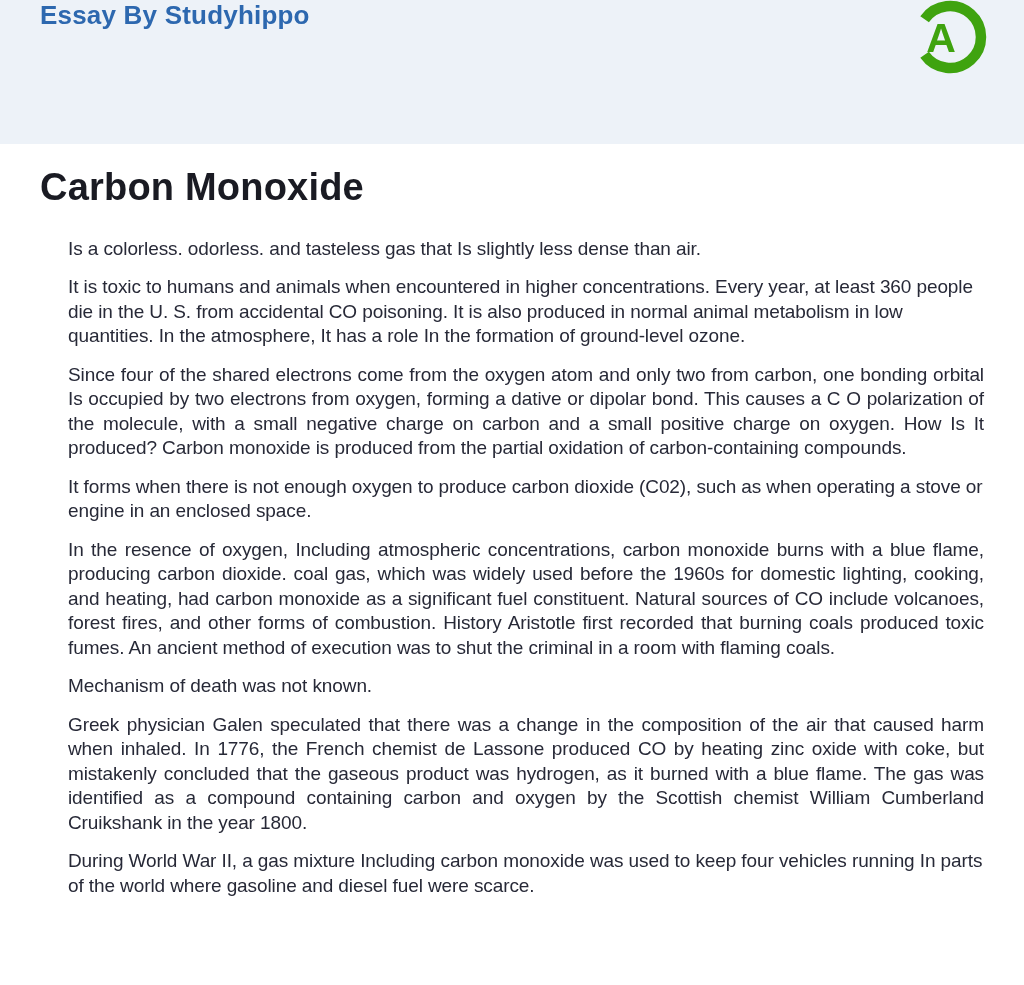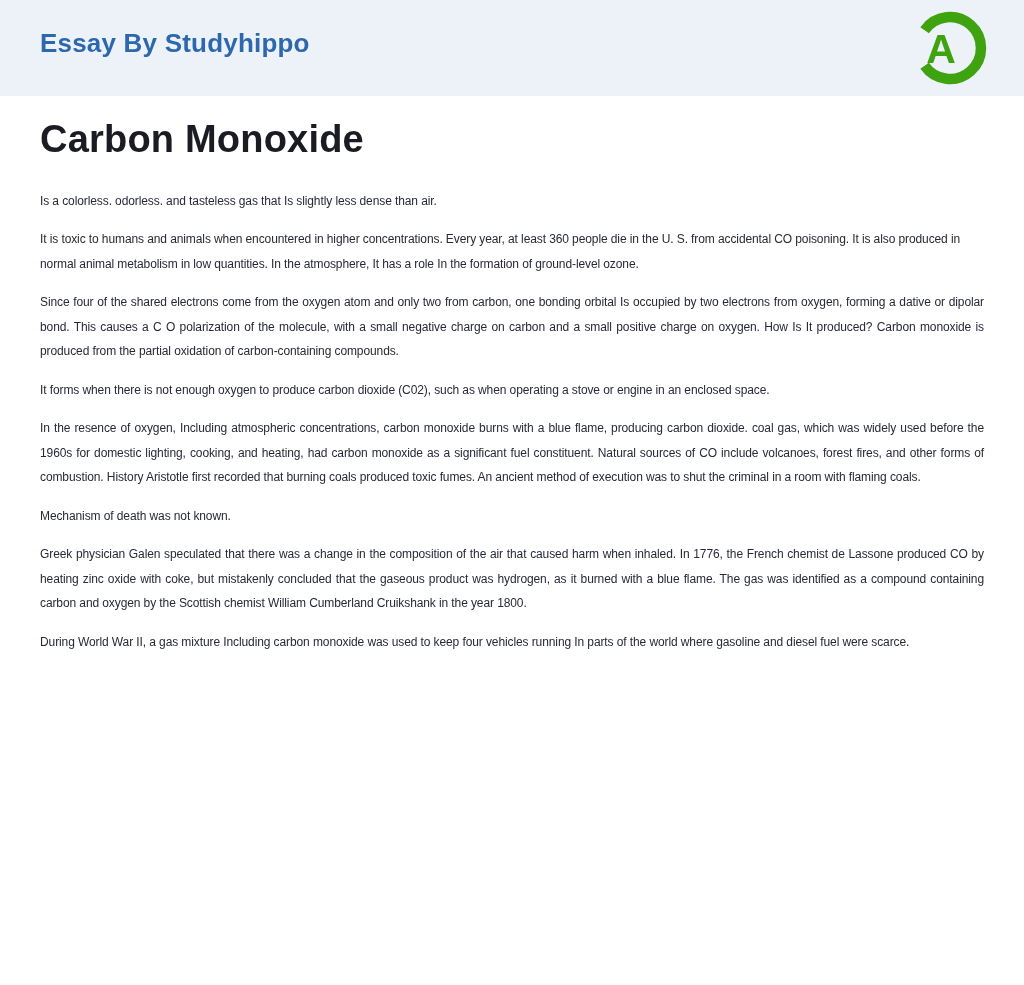--- a/index.html
+++ b/index.html
@@ -11,23 +11,23 @@
     --body-text:#272937;
     --page-bg:#ffffff;
   }
   *{margin:0;padding:0;box-sizing:border-box;}
   html,body{width:1024px;background:var(--page-bg);}
   body{
     font-family:"Liberation Sans","DejaVu Sans",sans-serif;
     width:1024px;height:985px;overflow:hidden;
   }
   .header{
-    width:100%;height:96px;
+    width:100%;height:144px;
     background:var(--header-bg);
-    display:flex;align-items:center;justify-content:space-between;
+    display:flex;align-items:flex-start;justify-content:space-between;
     padding:0 37px 0 40px;
   }
   .site-title{
     color:var(--header-text);
     font-size:26px;font-weight:700;
     letter-spacing:0.2px;
     margin-bottom:10px;
   }
   .page-url{
     display:block;
@@ -49,25 +49,26 @@
   }
   .article-title{
     color:var(--title-text);
     font-size:38px;font-weight:700;
     letter-spacing:0.2px;
     line-height:1.15;
     margin-bottom:27px;
   }
   .content p{
     color:var(--body-text);
-    font-size:12px;
+    font-size:19px;
     line-height:24.5px;
     letter-spacing:-0.1px;
     margin-bottom:14px;
     text-align:left;
+    margin-left:28px;
   }
   .content p.justify{text-align:justify;}
 </style>
 </head>
 <body>
 
 <div class="page">
 
   <header class="header">
     <div class="header-text">

